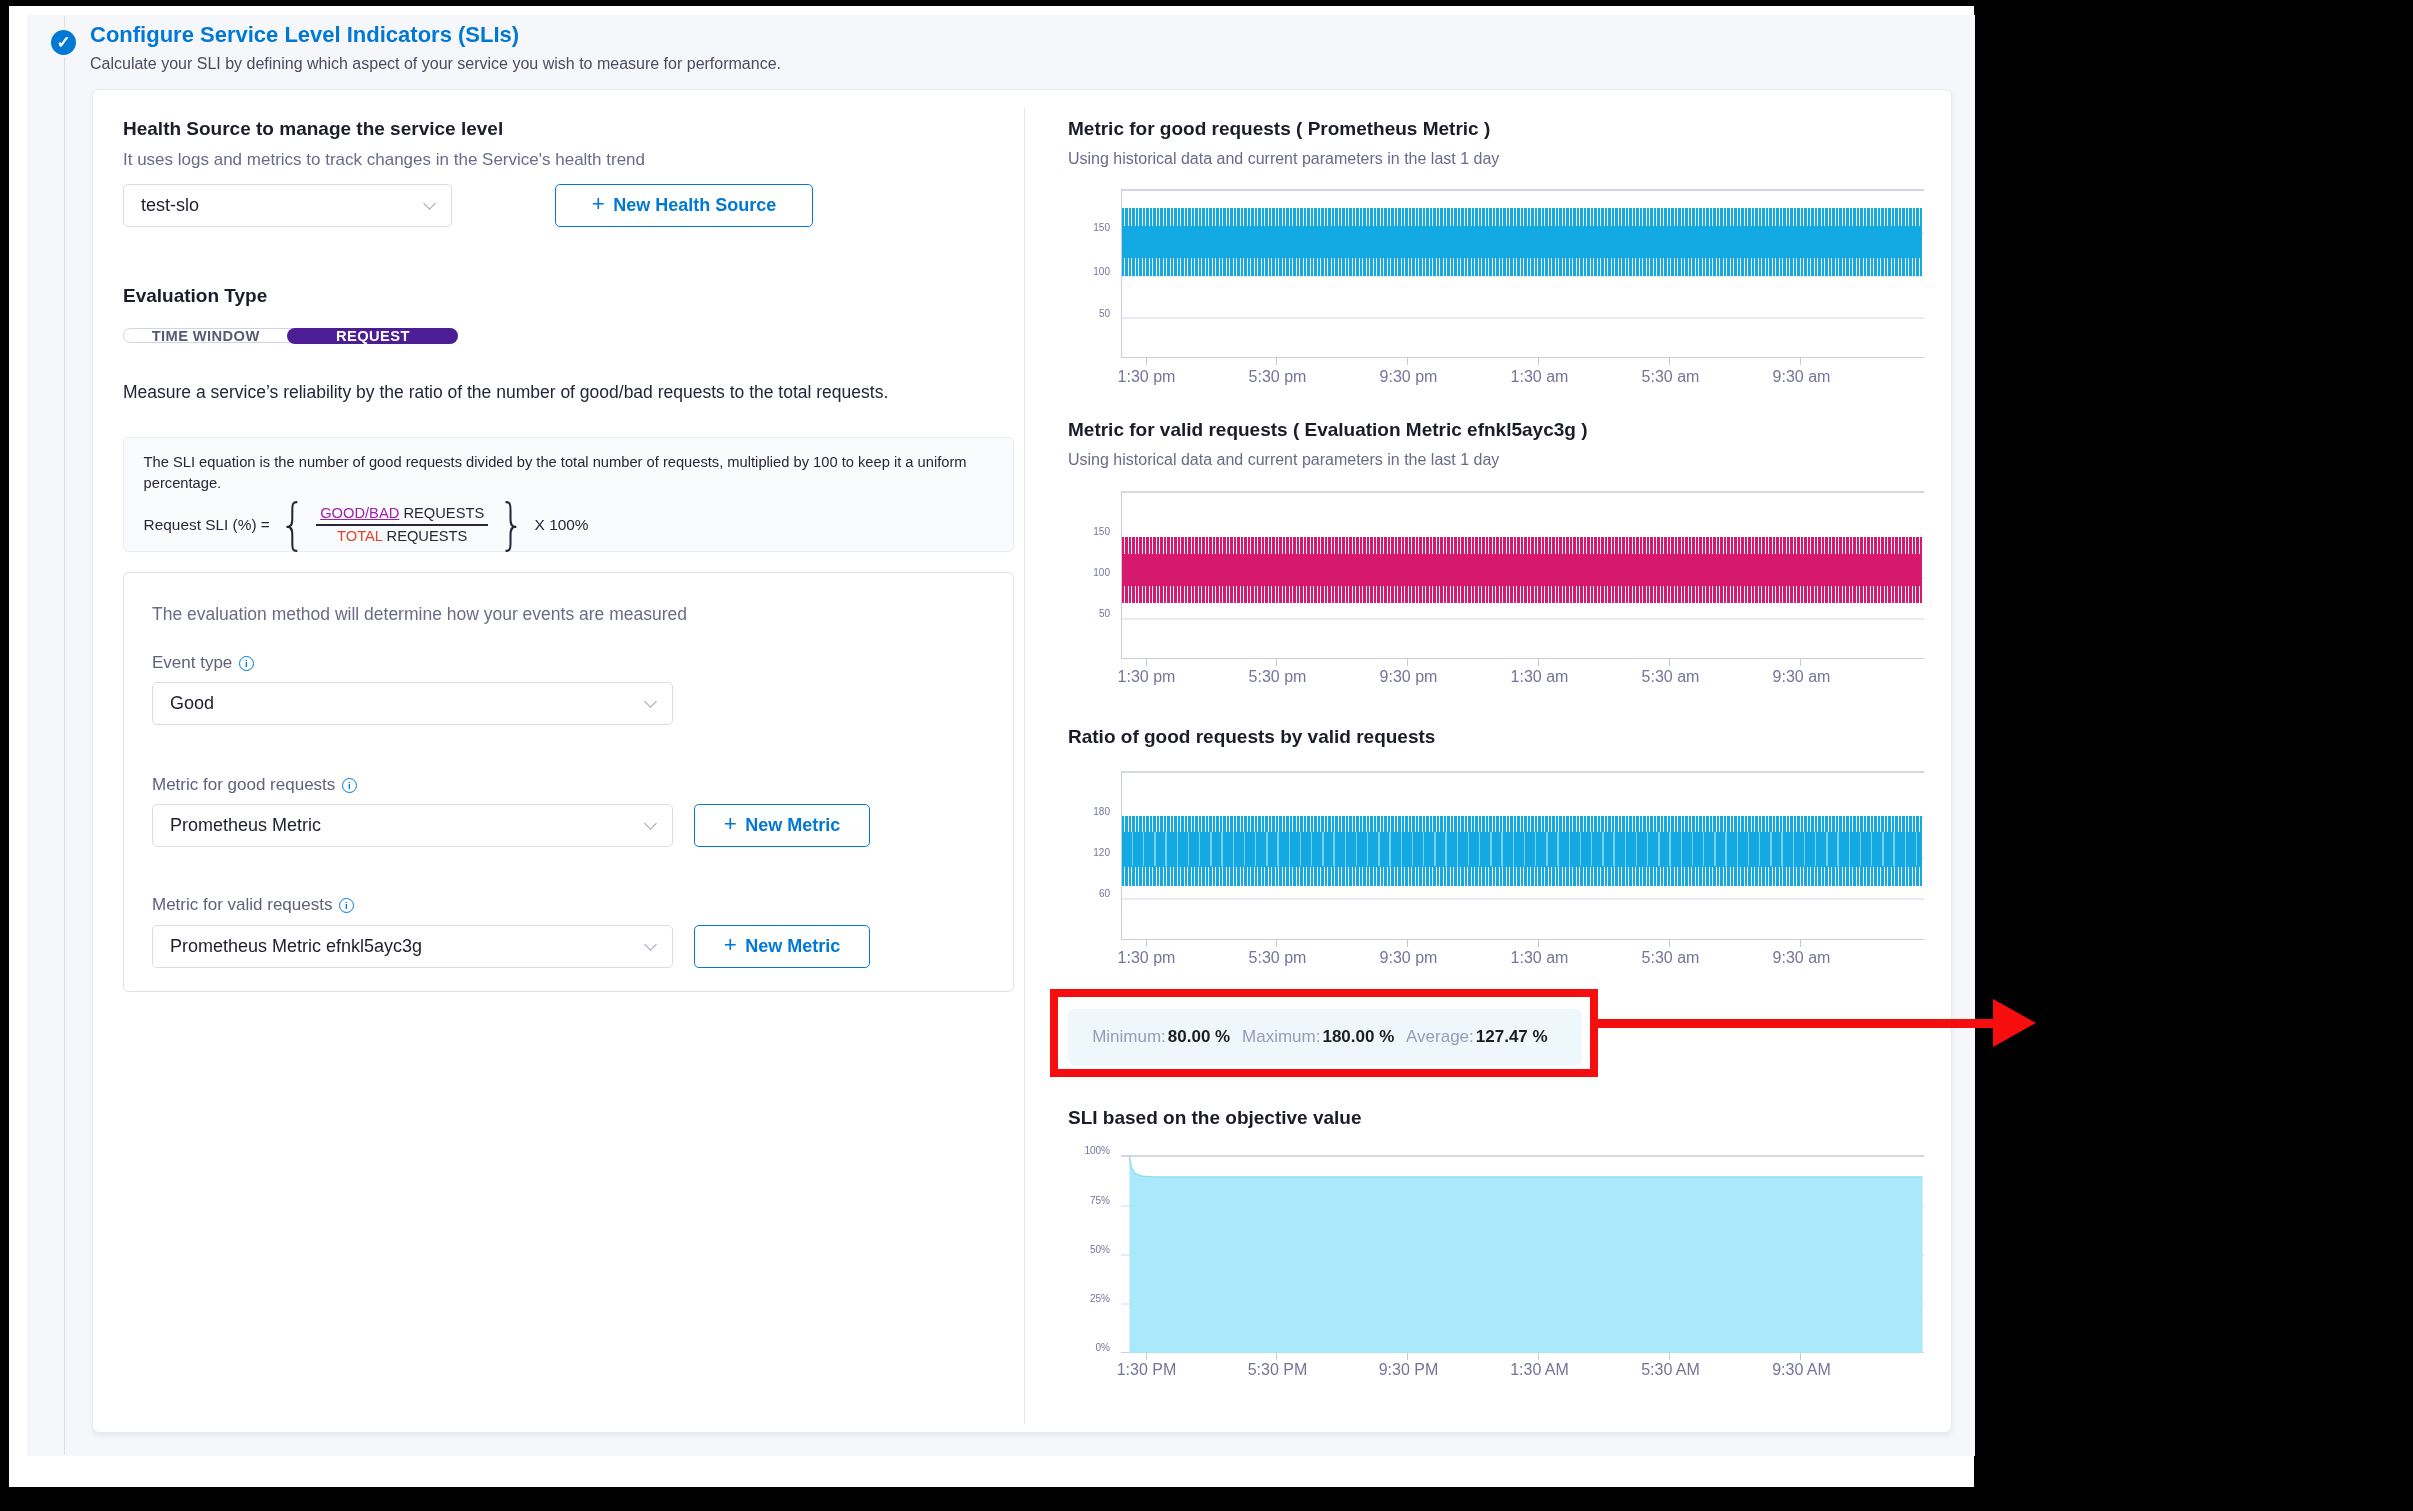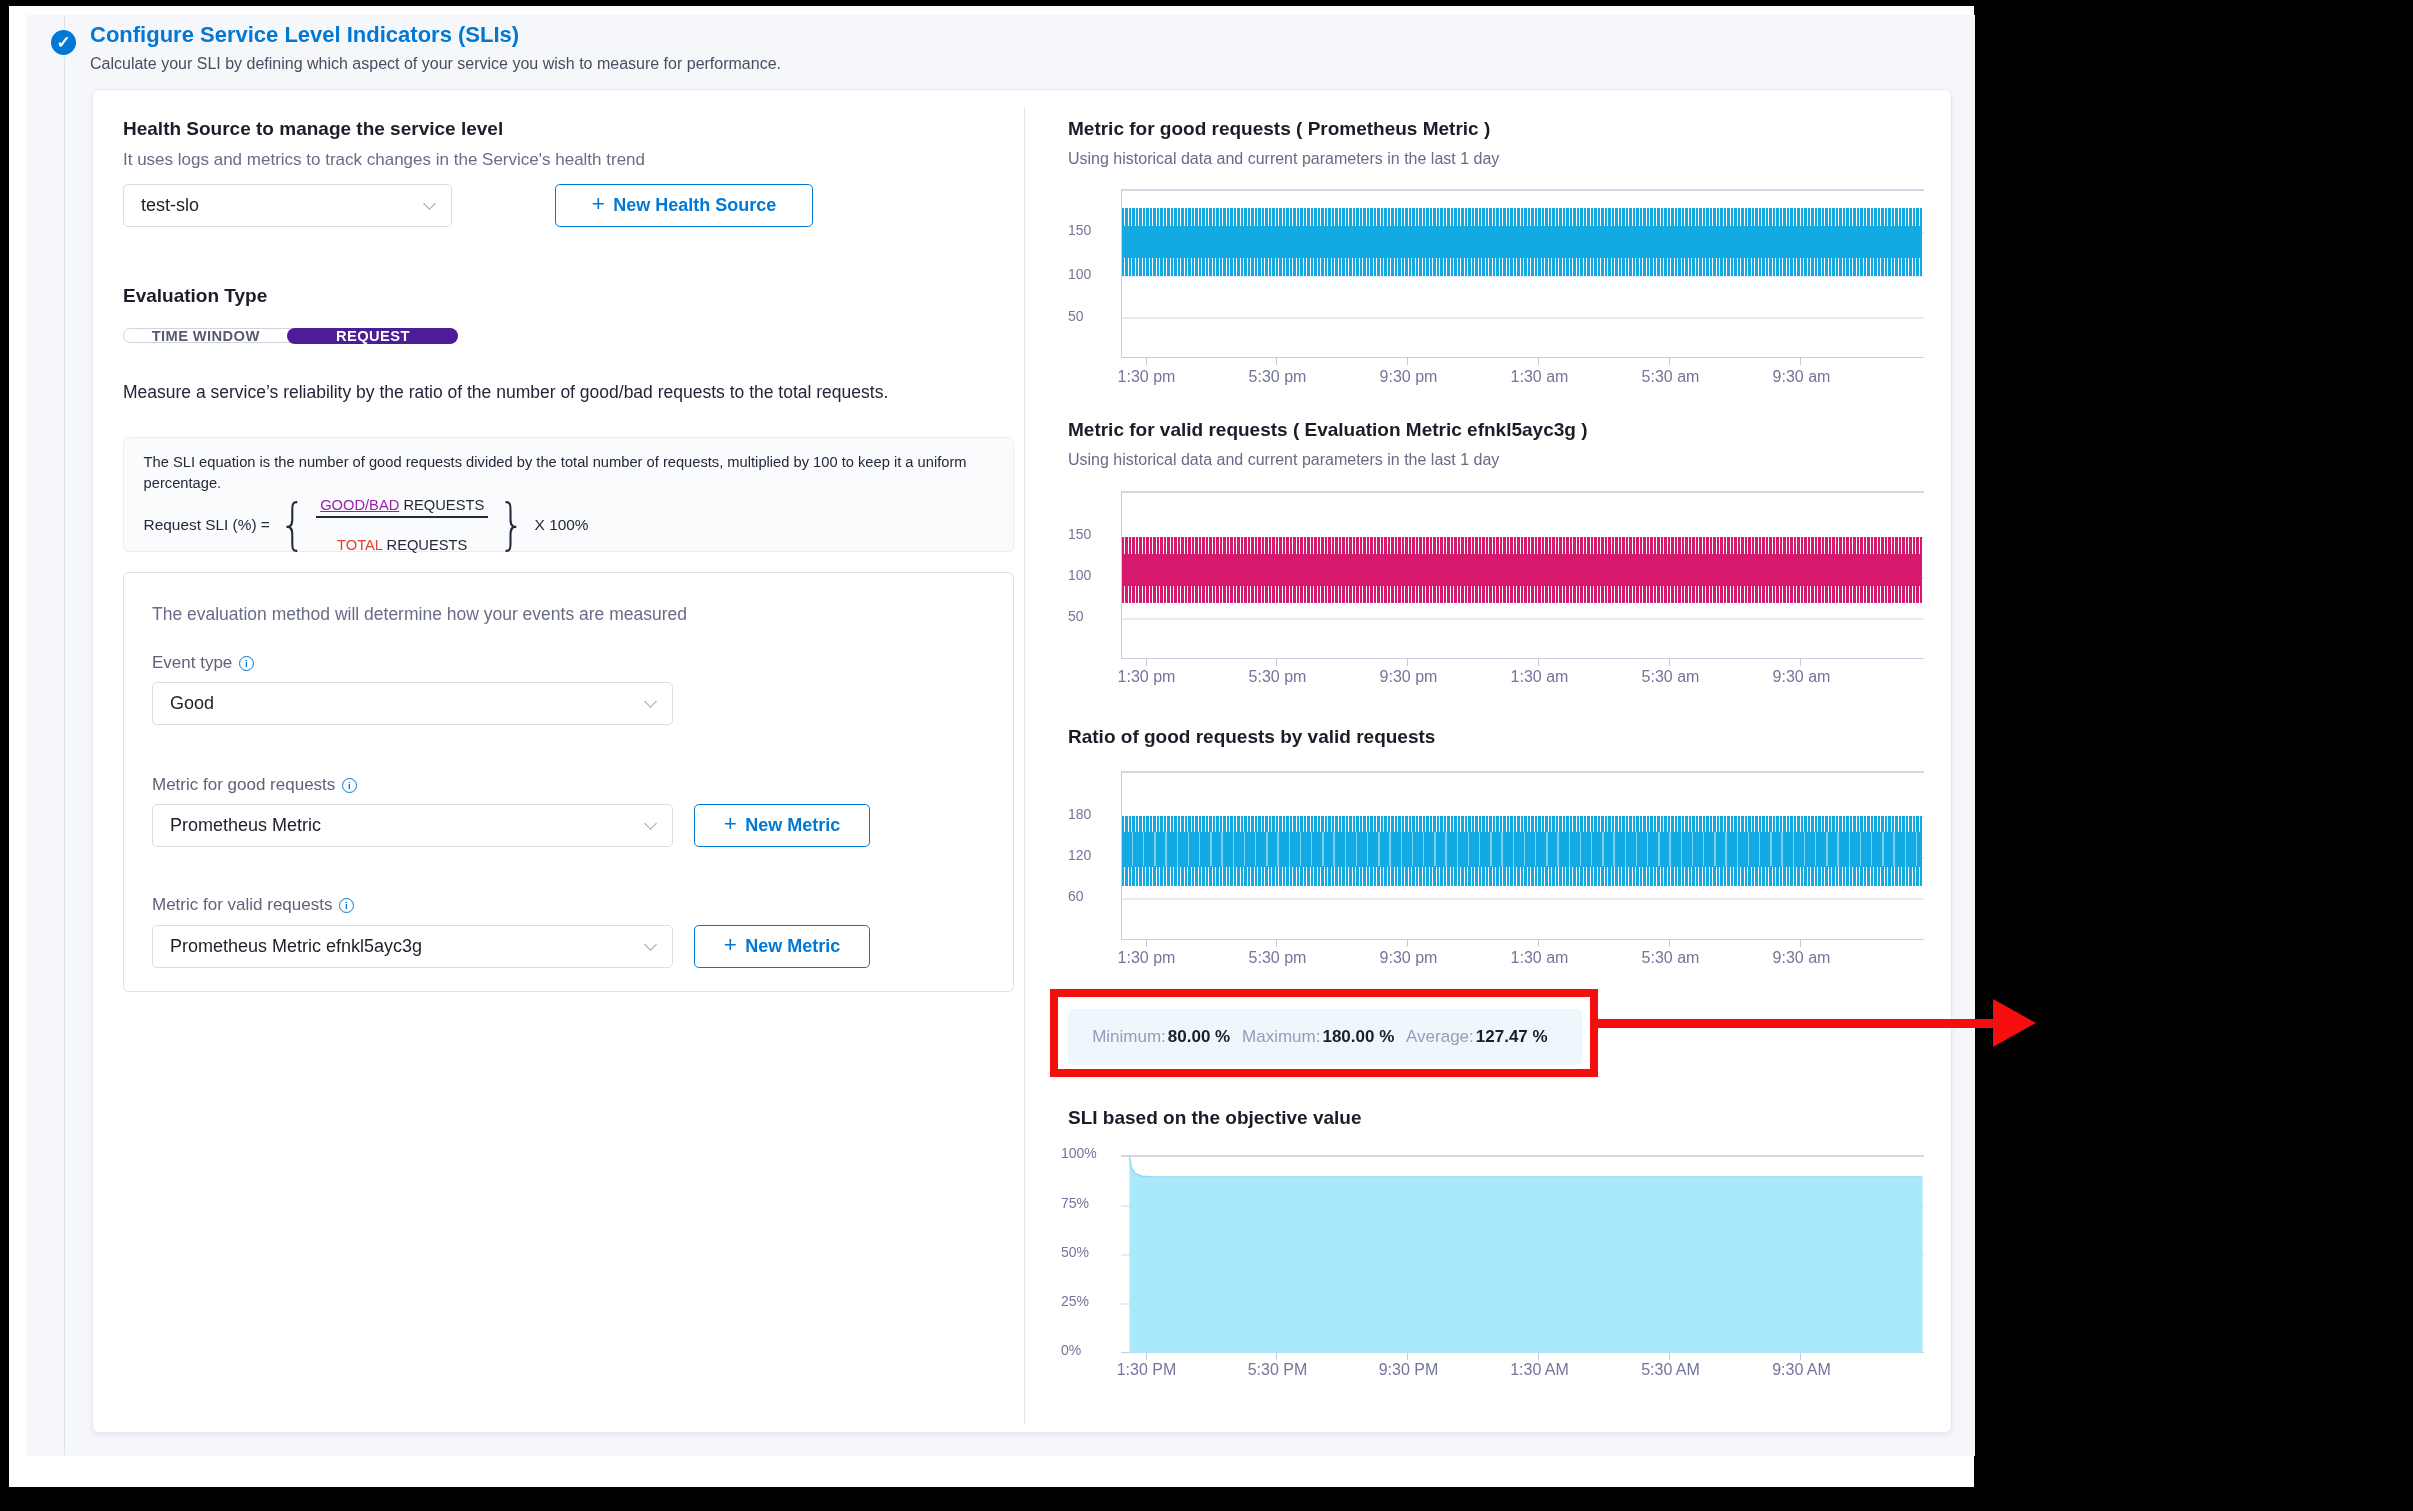--- a/index.html
+++ b/index.html
@@ -61,36 +61,36 @@
   .measure { font-size:17.5px; color:#23253a; line-height:24px; }
 
   .eq-box { background:#fafbfd; border:1.4px solid #e9ecf3; border-radius:5.6px; }
   .eq-text { margin:14px 19.6px 0; font-size:14.7px; color:#26283a; line-height:20.3px; }
   .eq-row { margin:4.2px 19.6px 0; display:flex; align-items:center; gap:5.6px;text-align:center; }
   .eq-prefix, .eq-suffix { font-size:15.4px; color:#26283a; }
   .brace { font-size:55px; font-weight:200; color:#26283a; line-height:55px;
            font-family:"DejaVu Sans", sans-serif; transform:scaleX(.75); }
   .frac { display:flex; flex-direction:column; align-items:center; }
   .frac .num { font-size:14.7px; color:#26283a; border-bottom:2.1px solid #26283a; padding:0 4.2px 2.8px; }
-  .frac .den { font-size:14.7px; color:#26283a; padding-top:19px; }
+  .frac .den { font-size:14.7px; color:#26283a; padding-top:2px; }
   .hl-blue { color:#a21caf; text-decoration:underline; }
   .hl-red  { color:#e4412f; }
 
   .eval-box { border:1.4px solid #dce0ea; border-radius:5.6px; background:#fff; }
 
   
   .chart-title { font-size:19px; font-weight:bold; color:#1a1c28; }
   .chart-sub   { font-size:16px; color:#686b87; }
   .plot { background:#fff; }
   .gline { position:absolute; left:0; width:100%; height:1.4px; background:#e9eaf2; }
   .gline.strong { background:#d3d7e4; }
   .yaxis { position:absolute; left:0; top:0; width:1.4px; height:100%; background:#c9cede; }
   .xaxis { position:absolute; left:0; bottom:0; width:100%; height:1.4px; background:#c9cede; }
   .tickmark { position:absolute; width:1.4px; height:7px; background:#c3c9da; }
-  .ylab { position:absolute; width:42px; text-align:left; font-size:14px; color:#73759a; }
+  .ylab { position:absolute; width:42px; text-align:right; font-size:10px; color:#73759a; }
   .xlabels { position:absolute; display:flex; }
   .xlab { width:131px; text-align:center; font-size:16px; color:#73759a; }
 
   .band { position:absolute; }
   .band .fr-top, .band .fr-bot { position:absolute; left:0; width:100%;
       background:repeating-linear-gradient(90deg, var(--c) 0 2.1px, transparent 2.1px 3.5px); }
   .band .mid { position:absolute; left:0; width:100%; background-color:var(--c); }
   .band.textured .mid {
       background-image:repeating-linear-gradient(90deg, transparent 0 9.8px, rgba(255,255,255,.45) 9.8px 11.2px);
   }

